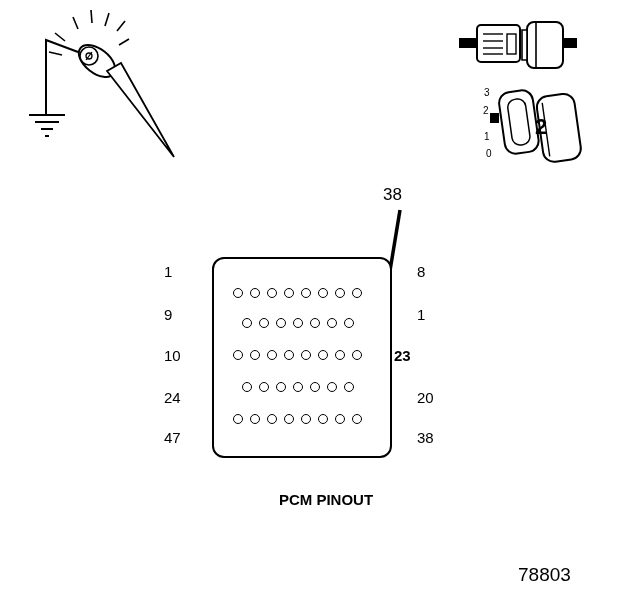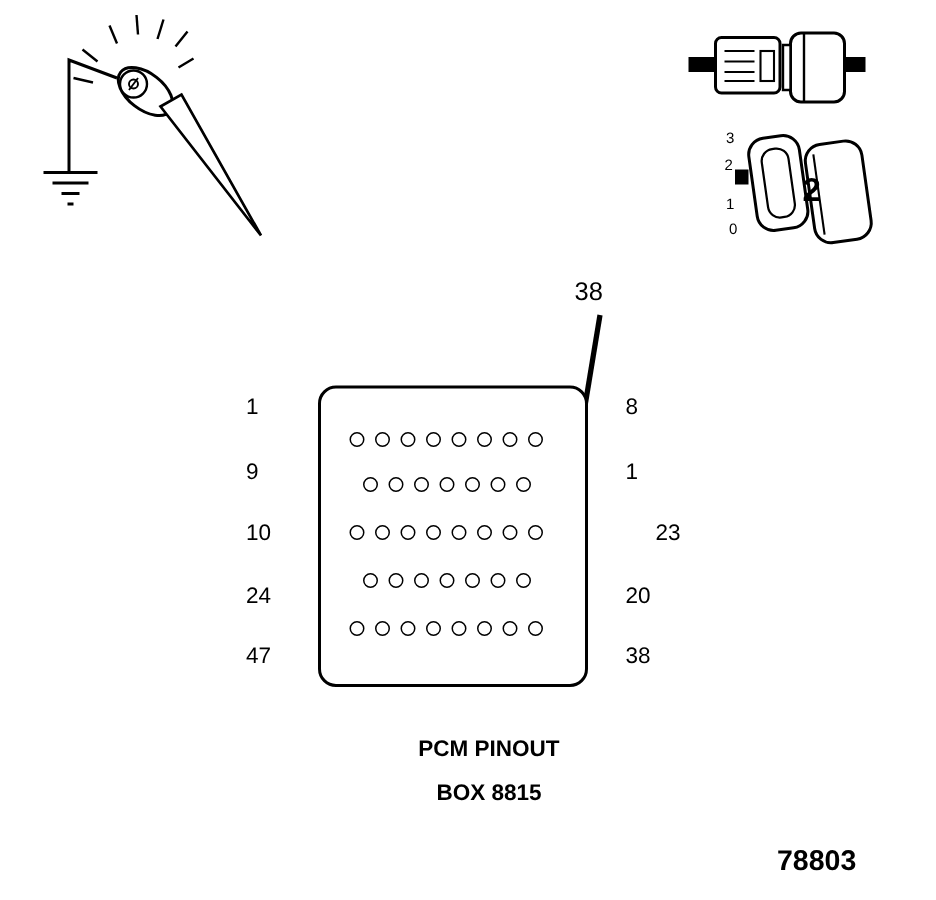--- a/index.html
+++ b/index.html
@@ -18,21 +18,21 @@
   
   .callout38 { position:absolute; left:383px; top:186px; font-size:17px; line-height:1; }
   .arrow-svg { position:absolute; left:340px; top:200px; }
 
   
   .title { position:absolute; left:226px; width:200px; text-align:center;
            font-weight:bold; font-size:15px; line-height:1; }
   .title-1 { top:492px; }
   .title-2 { top:521px; }
 
-  .fig-num { position:absolute; left:518px; top:565px; font-size:19px; line-height:1;font-weight:bold; }
+  .fig-num { position:absolute; left:518px; top:565px; font-size:19px; line-height:1; }
 
   
   .scale-mark { position:absolute; font-size:10px; line-height:1; }
   .scale-block { position:absolute; left:490px; top:113px; width:9px; height:10px; background:#000; }
   .conn2-callout { position:absolute; left:535px; top:116px; font-size:22px; font-weight:bold; line-height:1; }
 
   svg { display:block; }
 </style>
 </head>
 <body>
@@ -160,23 +160,22 @@
   <div id="labels-left">
       <div class="row-label" style="top: 264px; left: 164px;">1</div>
       <div class="row-label" style="top: 307px; left: 164px;">9</div>
       <div class="row-label" style="top: 348px; left: 164px;">10</div>
       <div class="row-label" style="top: 390px; left: 164px;">24</div>
       <div class="row-label" style="top: 430px; left: 164px;">47</div>
     </div>
   <div id="labels-right">
       <div class="row-label" style="top: 264px; left: 417px;">8</div>
       <div class="row-label" style="top: 307px; left: 417px;">1</div>
-      <div class="row-label" style="top: 348px; left: 437px;">23</div>
+      <div class="row-label" style="top: 348px; left: 394px; font-weight: bold;">23</div>
       <div class="row-label" style="top: 390px; left: 417px;">20</div>
       <div class="row-label" style="top: 430px; left: 417px;">38</div>
     </div>
 
   <div class="title title-1">PCM PINOUT</div>
-  <div class="title title-2">BOX 8815</div>
 
   <div class="fig-num">78803</div>
 
 </div>
 
 </body></html>

